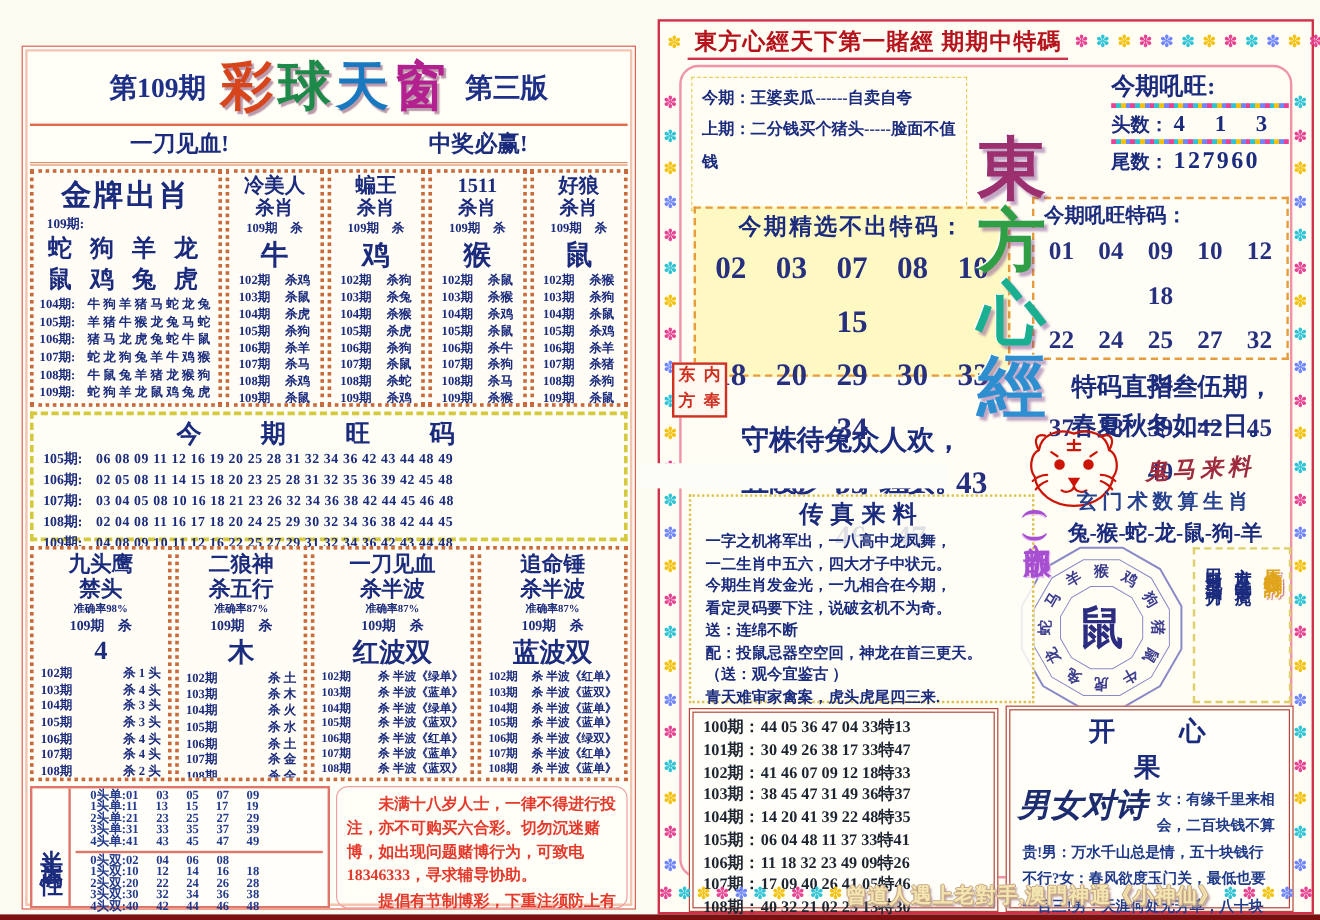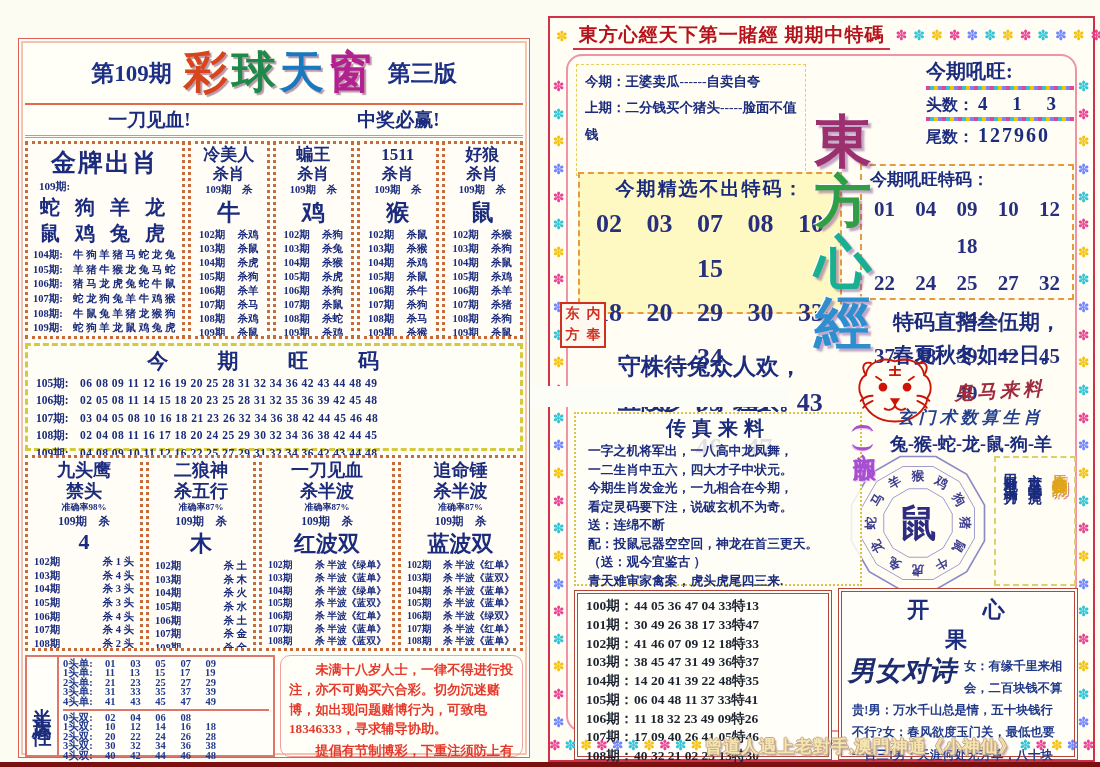--- a/index.html
+++ b/index.html
@@ -48,21 +48,21 @@
   .fc-big{font-size:22px;}
   .fc-rows{font-size:10.5px;line-height:1.3;padding:0 3px;}
   .fc-rows .r{display:flex;justify-content:space-between;}
   .w1{flex:0 0 118px;} .w2{flex:0 0 110px;} .w3{flex:0 0 136px;} .w4{flex:1;}
   .w3 .fc-rows,.w4 .fc-rows{font-size:9.8px;}
   .lp-bottom{display:flex;margin-top:4px;height:102px;gap:5px;}
   .half-box{flex:0 0 246px;border:2px solid #e0756a;display:flex;background:#fffef9;}
   .half-label{flex:0 0 30px;display:flex;align-items:center;justify-content:center;
     writing-mode:vertical-lr;text-orientation:upright;font-size:19px;font-weight:bold;
     color:#1b2b7d;letter-spacing:7px;border-right:2px solid #e0756a;}
-  .half-table{flex:1;font-size:10.5px;font-weight:bold;color:#223a8c;padding:2px 4px;}
+  .half-table{flex:1;font-size:10.5px;font-weight:bold;color:#223a8c;padding:2px 4px;text-align:right;}
   .half-table .r{display:flex;line-height:1;height:9.6px;align-items:center;}
   .half-table .k{flex:0 0 42px;}
   .half-table .v{word-spacing:12px;}
   .half-even{border-top:2px solid #e0756a;margin-top:2px;padding-top:2px;}
   .disc{flex:1;border:1px solid #f0a0a0;border-radius:10px;color:#e5392b;font-size:13.2px;
     font-weight:bold;padding:2px 8px;line-height:1.5;}
   .disc p{margin:2px 0;text-indent:2em;}
 
   
   .page-right{position:absolute;left:548px;top:16px;width:547px;height:746px;background:#fffdf4;
@@ -111,21 +111,21 @@
   .tema{position:absolute;left:292px;top:108px;width:214px;height:136px;border:2px dashed #e69c3c;
     padding:2px 8px;box-sizing:border-box;background:rgba(255,254,246,.85);}
   .tema-title{font-size:17px;font-weight:bold;color:#1b2b7d;}
   .tema .row{font-size:21px;font-weight:bold;color:#27307e;word-spacing:15px;text-align:center;line-height:1.75;}
   .tema-poem{position:absolute;left:310px;top:250px;width:198px;font-size:21px;color:#1b2b7d;
     font-weight:bold;line-height:1.55;text-align:center;}
   .tiger{position:absolute;left:284px;top:298px;width:86px;height:80px;}
   .guima{position:absolute;left:386px;top:322px;font-size:19px;font-weight:900;color:#9e2b3e;
     font-style:italic;letter-spacing:4px;transform:rotate(-3deg);}
   .xuanmen{position:absolute;left:298px;top:350px;width:210px;text-align:center;}
-  .xuanmen-title{font-size:17px;font-weight:900;color:#26418e;letter-spacing:4px;font-style:italic;}
+  .xuanmen-title{font-size:17px;font-weight:900;color:#26418e;letter-spacing:4px;}
   .xuanmen-val{font-size:18px;font-weight:bold;color:#1b2b7d;margin-top:3px;}
   .wheel{position:absolute;left:276px;top:396px;width:148px;height:142px;}
   .mahui{position:absolute;left:426px;top:400px;width:82px;height:130px;border:2px dashed #ddd06a;
     display:flex;flex-direction:row-reverse;justify-content:space-around;padding:4px 2px;box-sizing:border-box;}
   .mahui .hdr{writing-mode:vertical-rl;font-size:15px;font-weight:900;color:#e0a41c;
     letter-spacing:2px;text-shadow:1px 1px 0 #fff,2px 2px 1px #c77;}
   .mahui .vline{writing-mode:vertical-rl;font-size:14px;font-weight:bold;color:#1b2b7d;letter-spacing:3px;}
   .joke{position:absolute;left:270px;top:532px;width:240px;height:172px;border:4px double #b5453a;
     background:#fffef9;padding:3px 10px;box-sizing:border-box;}
   .joke-title{font-size:22px;letter-spacing:24px;text-align:center;color:#1b2b7d;font-weight:bold;padding-left:20px;}

